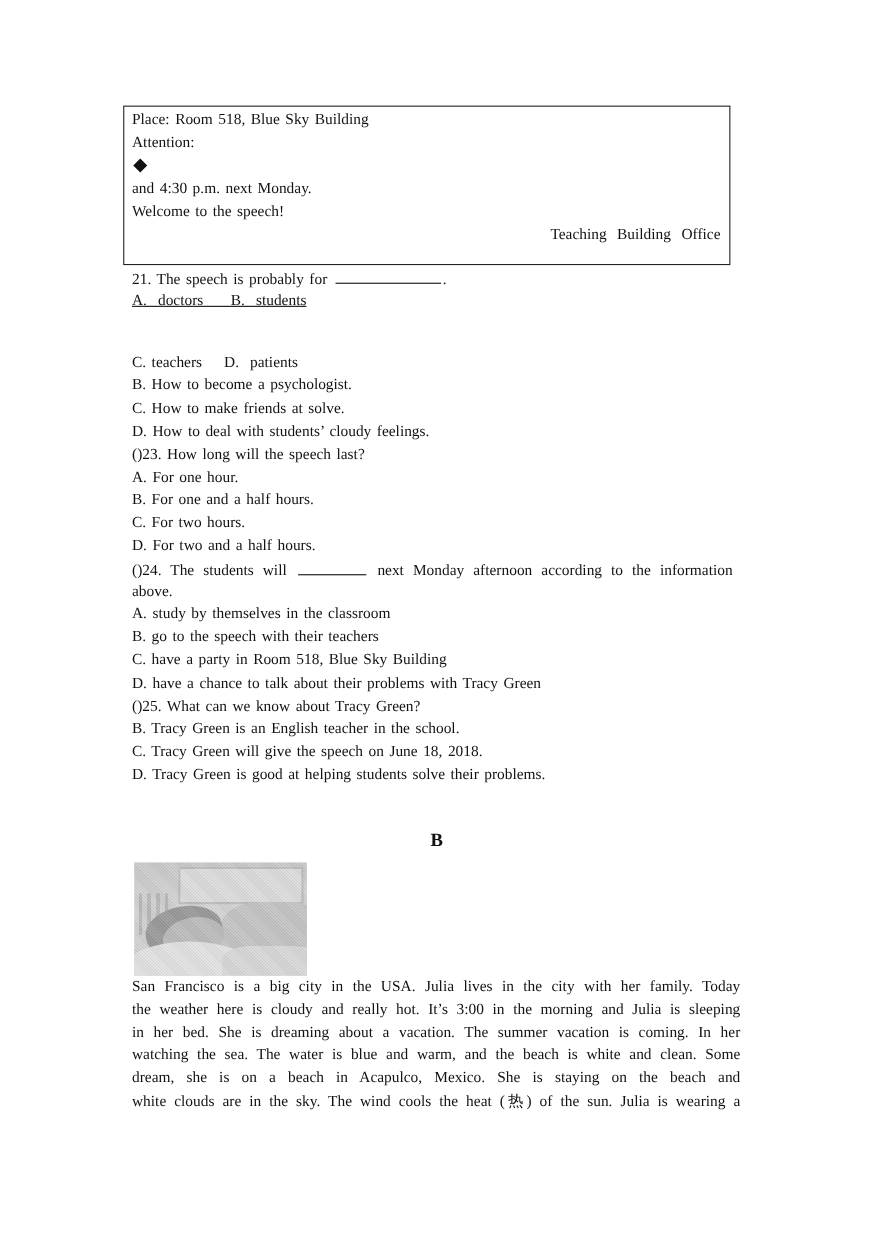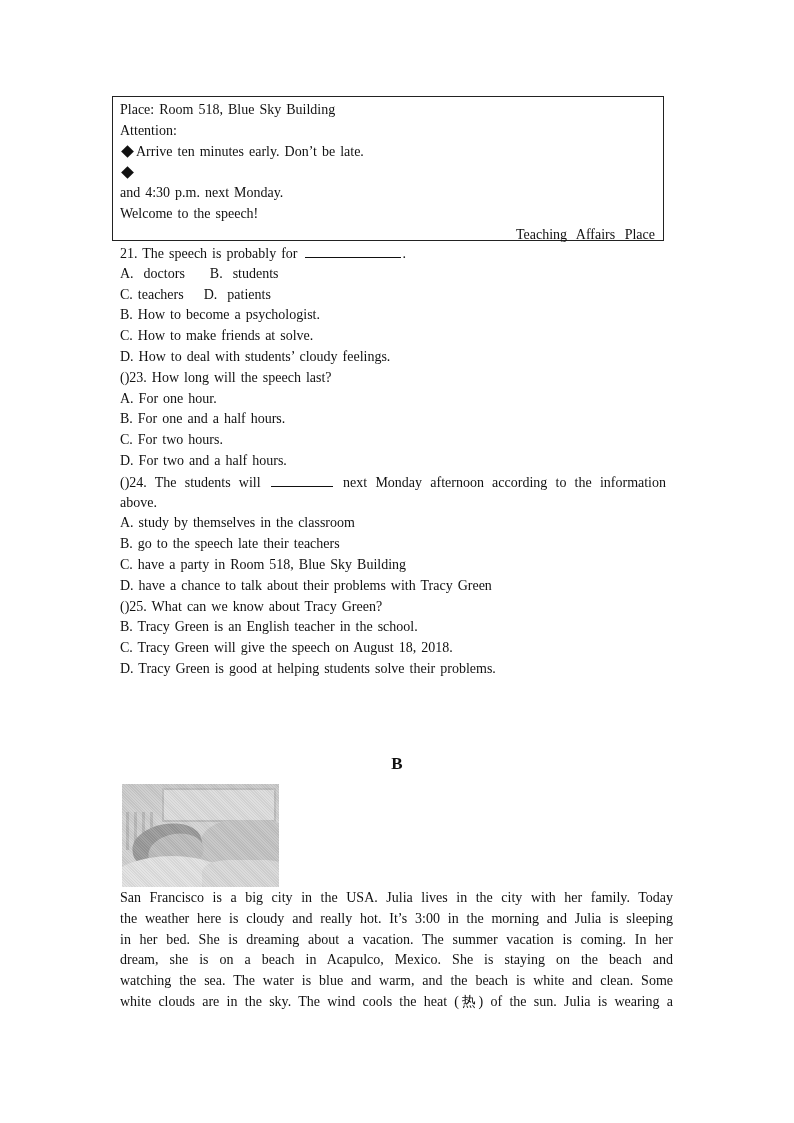--- a/index.html
+++ b/index.html
@@ -174,82 +174,79 @@
     }
   </style>
 </head>
 <body>
 
 <div class="page">
 
   <div class="notice-box">
     <div class="line">Place:  Room 518, Blue  Sky Building</div>
     <div class="line">Attention:</div>
-    <div class="line">
-      <span class="diamond"></span><span>Arrive  ten minutes  early.  Don’t be late.</span>
-    </div>
     <div class="line justify">
       <span class="diamond"></span>
     </div>
     <div class="line">and 4:30  p.m.  next  Monday.</div>
     <div class="line">Welcome  to the speech!</div>
-    <div class="line right">Teaching  Affairs  Place</div>
+    <div class="line right">Teaching  Building  Office</div>
   </div>
 
   <div class="questions">
 
     <div class="line">
       <span>21. The  speech is  probably  for</span>
       <span class="blank blank-21"></span><span>.</span>
     </div>
-    <div class="line" style="white-space:pre;">A.  doctors     B.  students</div>
-    <div class="line" style="white-space:pre;">C. teachers    D.  patients</div>
+    <div class="line" style="white-space:pre;text-decoration:underline;">A.  doctors     B.  students</div>
+    <div class="line" style="white-space:pre;margin-top:36px;">C. teachers    D.  patients</div>
 
     <div class="line">B.  How to become  a psychologist.</div>
     <div class="line">C.  How to make  friends  at solve.</div>
     <div class="line">D.  How to deal  with  students’  cloudy  feelings.</div>
 
     <div class="line">()23.  How long  will  the  speech last?</div>
     <div class="line">A.  For one hour.</div>
     <div class="line">B.  For one and a half  hours.</div>
     <div class="line">C.  For two hours.</div>
     <div class="line">D.  For two  and a half  hours.</div>
 
     <div class="line justify">
       <span>()24.  The  students  will</span>
       <span class="blank blank-24"></span>
       <span>next  Monday  afternoon  according  to the information</span>
     </div>
     <div class="line">above.</div>
     <div class="line">A.  study  by themselves   in  the  classroom</div>
-    <div class="line">B.  go to the  speech late  their  teachers</div>
+    <div class="line">B.  go to the  speech with  their  teachers</div>
     <div class="line">C.  have  a party in  Room  518, Blue  Sky Building</div>
     <div class="line">D.  have  a chance to talk  about their  problems  with  Tracy Green</div>
 
     <div class="line">()25.  What can we know  about Tracy  Green?</div>
     <div class="line">B.  Tracy Green is  an English   teacher in the  school.</div>
-    <div class="line">C.  Tracy Green will  give  the  speech  on August 18, 2018.</div>
+    <div class="line">C.  Tracy Green will  give  the  speech  on June 18, 2018.</div>
     <div class="line">D.  Tracy Green is  good at helping   students  solve their  problems.</div>
   </div>
 
   <div class="section-label">B</div>
 
   <div class="photo" title="girl-sleeping-in-bed-photo">
     <div class="photo-bg-window"></div>
     <div class="photo-headboard"></div>
     <div class="photo-shoulder"></div>
     <div class="photo-hair"></div>
     <div class="photo-face"></div>
     <div class="photo-pillow"></div>
     <div class="photo-blanket"></div>
     <div class="photo-grain"></div>
   </div>
 
   <div class="passage">
     <div class="line">San Francisco  is  a big  city  in  the  USA.  Julia  lives  in  the  city  with  her family.   Today</div>
     <div class="line">the  weather  here is  cloudy  and really  hot.  It’s  3:00  in  the  morning  and Julia  is  sleeping</div>
     <div class="line">in  her  bed.  She  is  dreaming  about  a vacation.  The  summer  vacation  is  coming.  In  her</div>
+    <div class="line">watching  the  sea.  The  water is  blue  and warm,  and the  beach is  white  and clean.  Some</div>
     <div class="line">dream,  she  is  on  a  beach  in  Acapulco,  Mexico.  She  is  staying  on  the  beach  and</div>
-    <div class="line">watching  the  sea.  The  water is  blue  and warm,  and the  beach is  white  and clean.  Some</div>
     <div class="line">white  clouds  are in  the  sky.  The  wind  cools  the  heat  (热)  of  the  sun.  Julia  is  wearing  a</div>
   </div>
 
 </div>
 
 </body></html>

